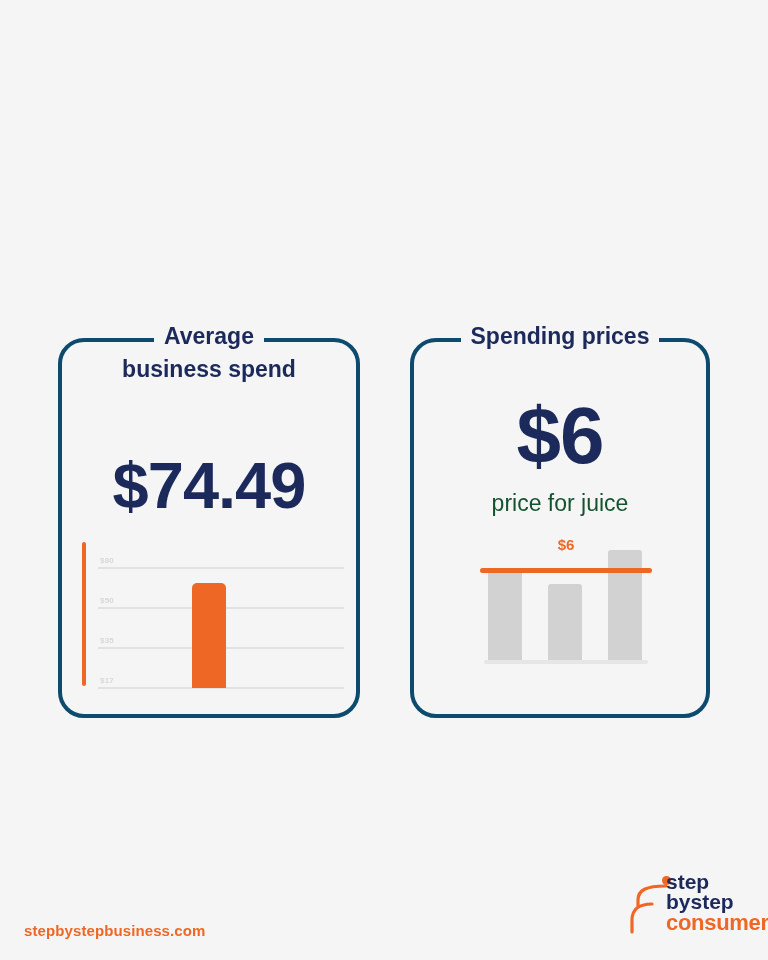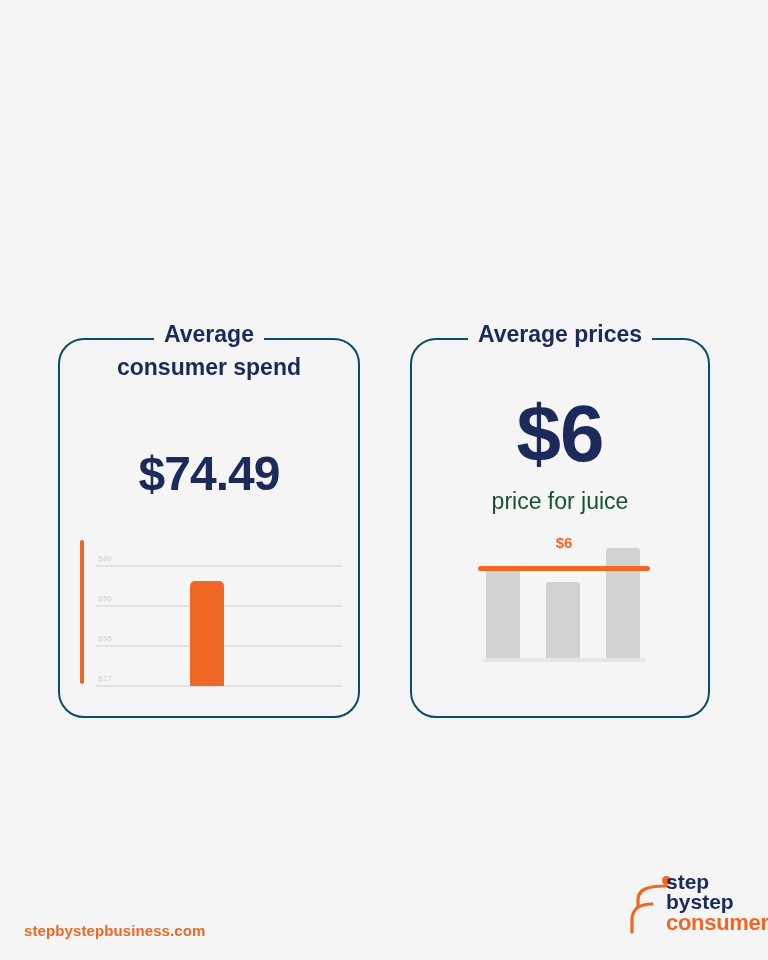--- a/index.html
+++ b/index.html
@@ -25,39 +25,39 @@
   }
   .title-sub {
     margin-top:16px;
     font-size:44px; font-weight:normal; color:#1b2a5b;
     letter-spacing:0.2px; line-height:1.12;
   }
 
   
   .card {
     position:absolute;
-    border:2px solid #0c4a6e;
+    border:4px solid #0c4a6e;
     border-radius:26px;
     background:#f5f5f5;
   }
   .card-left  { left:58px;  top:338px; width:302px; height:380px; }
   .card-right { left:410px; top:338px; width:300px; height:380px; }
 
   .card-heading {
     position:absolute; top:-22px; left:0; width:100%;
     text-align:center; font-size:23px; font-weight:bold;
     color:#1b2a5b; line-height:1.42;
   }
   .card-heading span { background:#f5f5f5; padding:0 10px; display:inline-block; }
 
   .big-stat {
     position:absolute; left:0; width:100%; text-align:center;
     font-weight:bold; color:#1b2a5b; letter-spacing:-1px;
   }
-  .big-left  { top:106px; font-size:48px; }
+  .big-left  { top:106px; font-size:65px; }
   .big-right { top:48px;  font-size:80px; }
 
   .stat-caption {
     position:absolute; left:0; width:100%; top:148px;
     text-align:center; font-size:23px; font-weight:normal; color:#14532d;
   }
 
   
   .chart-left { position:absolute; left:20px; top:198px; width:262px; height:152px; }
   .axis-v {
@@ -103,21 +103,21 @@
 </style>
 </head>
 <body>
 
 <div class="page">
 
 
   <div class="card card-left">
     <div class="card-heading">
       <span>Average</span><br>
-      <span>consumer spend</span>
+      <span>business spend</span>
     </div>
 
     <div class="big-stat big-left">$74.49</div>
 
     <div class="chart-left">
       <div class="axis-v"></div>
 
       <div class="gridline" style="top:27px;"></div>
       <div class="gridline" style="top:67px;"></div>
       <div class="gridline" style="top:107px;"></div>
@@ -127,21 +127,21 @@
       <div class="tick-label" style="top:56px;">$50</div>
       <div class="tick-label" style="top:96px;">$35</div>
       <div class="tick-label" style="top:136px;">$17</div>
 
       <div class="bar-orange" style="left:110px; top:43px; height:105px;"></div>
     </div>
   </div>
 
   <div class="card card-right">
     <div class="card-heading">
-      <span>Average prices</span>
+      <span>Spending prices</span>
     </div>
 
     <div class="big-stat big-right">$6</div>
     <div class="stat-caption">price for juice</div>
 
     <div class="chart-right">
       <div class="price-tag" style="top:-2px;">$6</div>
 
       <div class="bar-gray" style="left:8px;   height:90px;"></div>
       <div class="bar-gray" style="left:68px;  height:76px;"></div>

